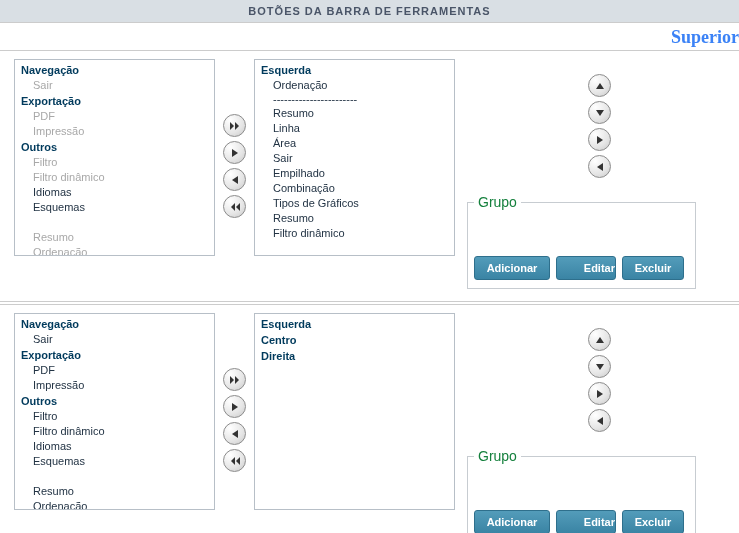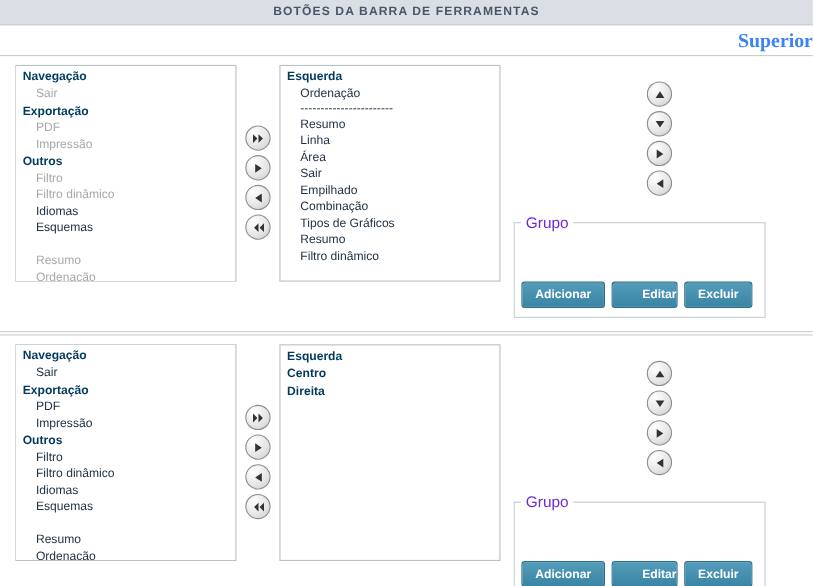--- a/index.html
+++ b/index.html
@@ -102,21 +102,21 @@
     align-items: center;
     padding-left: 40px;
     margin-bottom: 16px;
   }
   fieldset.grp {
     border: 1px solid #c7ccd1;
     padding: 10px 6px 8px 6px;
     margin: 0 0 0 4px;
   }
   fieldset.grp legend {
-    color: #6d28d9;
+    color: #15803d;
     font-size: 14px;
     font-family: Verdana, sans-serif;
     padding: 0 4px;
     margin-top: 48px;
   }
   .grp-btns { display:flex; gap:6px; }
   .pill-btn {
     background: #3e8fb0;
     background: linear-gradient(#539cba, #3a84a4);
     color: #fff;

